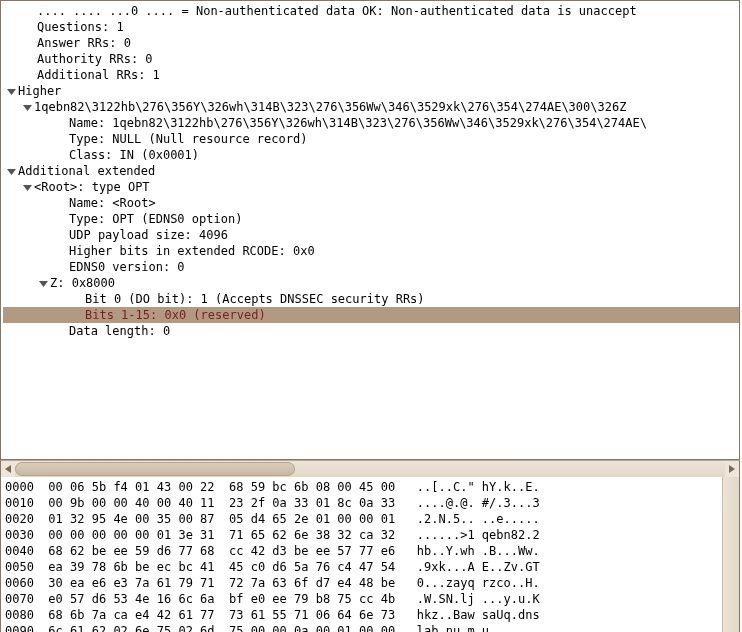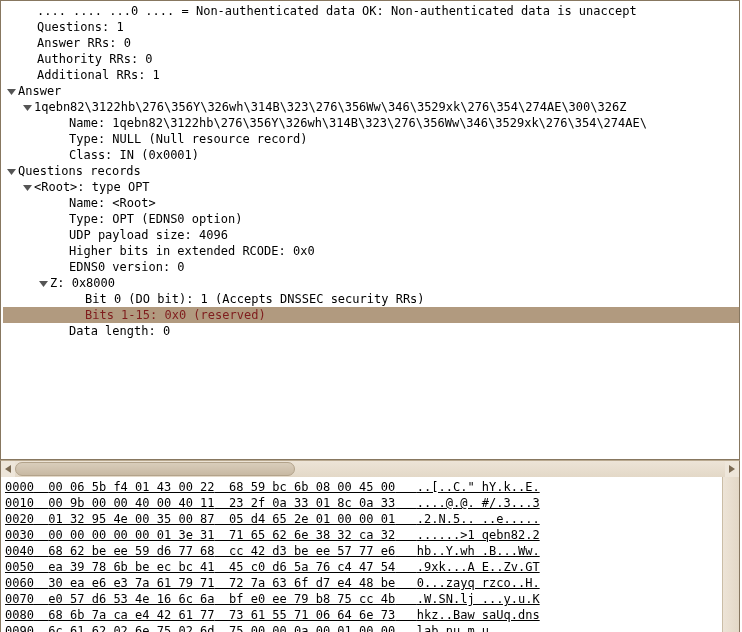--- a/index.html
+++ b/index.html
@@ -10,34 +10,34 @@
   .triangle{display:inline-block;width:9px;height:9px;margin-right:2px;}
   .triangle.down svg{vertical-align:middle;}
   .spacer{display:inline-block;}
   .hscroll{height:16px;border-top:1px solid #b9a990;background:#eee6da;position:relative;}
   .hscroll .trough{position:absolute;left:14px;right:14px;top:0;height:100%;background:linear-gradient(#ede4d7,#e3d8c7);}
   .hscroll .thumb{position:absolute;top:1px;left:14px;width:280px;height:14px;border-radius:7px;background:linear-gradient(#d9cdbb,#c8b9a3);border:1px solid #b3a38b;box-sizing:border-box;}
   .hscroll .btn{position:absolute;top:0;width:14px;height:16px;display:flex;align-items:center;justify-content:center;color:#7b6a52;}
   .hscroll .btn.left{left:0;} .hscroll .btn.right{right:0;}
   .hex-pane{border:1px solid #877760;border-top:0;width:740px;box-sizing:border-box;background:#fff;display:flex;}
   .hex-main{flex:1;padding:2px 4px 6px 4px;line-height:16px;white-space:pre;}
-  .hex-row{display:block;text-decoration:underline;}
+  .hex-row{display:block;}
   .vscroll{width:16px;border-left:1px solid #cabda6;background:linear-gradient(90deg,#ede4d7,#e3d8c7);}
 </style>
 </head>
 <body>
 
 <div class="details-pane">
   <div class="details-lines" id="details-holder"><span class="line"><span class="spacer" style="width:32px"></span><span>.... .... ...0 .... = Non-authenticated data OK: Non-authenticated data is unaccept</span></span><span class="line"><span class="spacer" style="width:32px"></span><span>Questions: 1</span></span><span class="line"><span class="spacer" style="width:32px"></span><span>Answer RRs: 0</span></span><span class="line"><span class="spacer" style="width:32px"></span><span>Authority RRs: 0</span></span><span class="line"><span class="spacer" style="width:32px"></span><span>Additional RRs: 1</span></span><span class="line"><span class="spacer" style="width:2px"></span><span class="triangle down"><svg width="9" height="9">
             <polygon points="0,2 9,2 4.5,8" fill="#555"></polygon>
-          </svg></span><span>Answer</span></span><span class="line"><span class="spacer" style="width:18px"></span><span class="triangle down"><svg width="9" height="9">
+          </svg></span><span>Higher</span></span><span class="line"><span class="spacer" style="width:18px"></span><span class="triangle down"><svg width="9" height="9">
             <polygon points="0,2 9,2 4.5,8" fill="#555"></polygon>
           </svg></span><span>1qebn82\3122hb\276\356Y\326wh\314B\323\276\356Ww\346\3529xk\276\354\274AE\300\326Z</span></span><span class="line"><span class="spacer" style="width:64px"></span><span>Name: 1qebn82\3122hb\276\356Y\326wh\314B\323\276\356Ww\346\3529xk\276\354\274AE\</span></span><span class="line"><span class="spacer" style="width:64px"></span><span>Type: NULL (Null resource record)</span></span><span class="line"><span class="spacer" style="width:64px"></span><span>Class: IN (0x0001)</span></span><span class="line"><span class="spacer" style="width:2px"></span><span class="triangle down"><svg width="9" height="9">
             <polygon points="0,2 9,2 4.5,8" fill="#555"></polygon>
-          </svg></span><span>Questions records</span></span><span class="line"><span class="spacer" style="width:18px"></span><span class="triangle down"><svg width="9" height="9">
+          </svg></span><span>Additional extended</span></span><span class="line"><span class="spacer" style="width:18px"></span><span class="triangle down"><svg width="9" height="9">
             <polygon points="0,2 9,2 4.5,8" fill="#555"></polygon>
           </svg></span><span>&lt;Root&gt;: type OPT</span></span><span class="line"><span class="spacer" style="width:64px"></span><span>Name: &lt;Root&gt;</span></span><span class="line"><span class="spacer" style="width:64px"></span><span>Type: OPT (EDNS0 option)</span></span><span class="line"><span class="spacer" style="width:64px"></span><span>UDP payload size: 4096</span></span><span class="line"><span class="spacer" style="width:64px"></span><span>Higher bits in extended RCODE: 0x0</span></span><span class="line"><span class="spacer" style="width:64px"></span><span>EDNS0 version: 0</span></span><span class="line"><span class="spacer" style="width:34px"></span><span class="triangle down"><svg width="9" height="9">
             <polygon points="0,2 9,2 4.5,8" fill="#555"></polygon>
           </svg></span><span>Z: 0x8000</span></span><span class="line"><span class="spacer" style="width:80px"></span><span>Bit 0 (DO bit): 1 (Accepts DNSSEC security RRs)</span></span><span class="line selected"><span class="spacer" style="width:80px"></span><span>Bits 1-15: 0x0 (reserved)</span></span><span class="line"><span class="spacer" style="width:64px"></span><span>Data length: 0</span></span></div>
   <div style="position:absolute;"></div>
 </div>
 <div class="hscroll" style="width:738px;border-left:1px solid #877760;border-right:1px solid #877760;">
   <div class="btn left">
       <svg width="6" height="8">
         <polygon points="6,0 6,8 0,4" fill="#7b6a52"></polygon>

